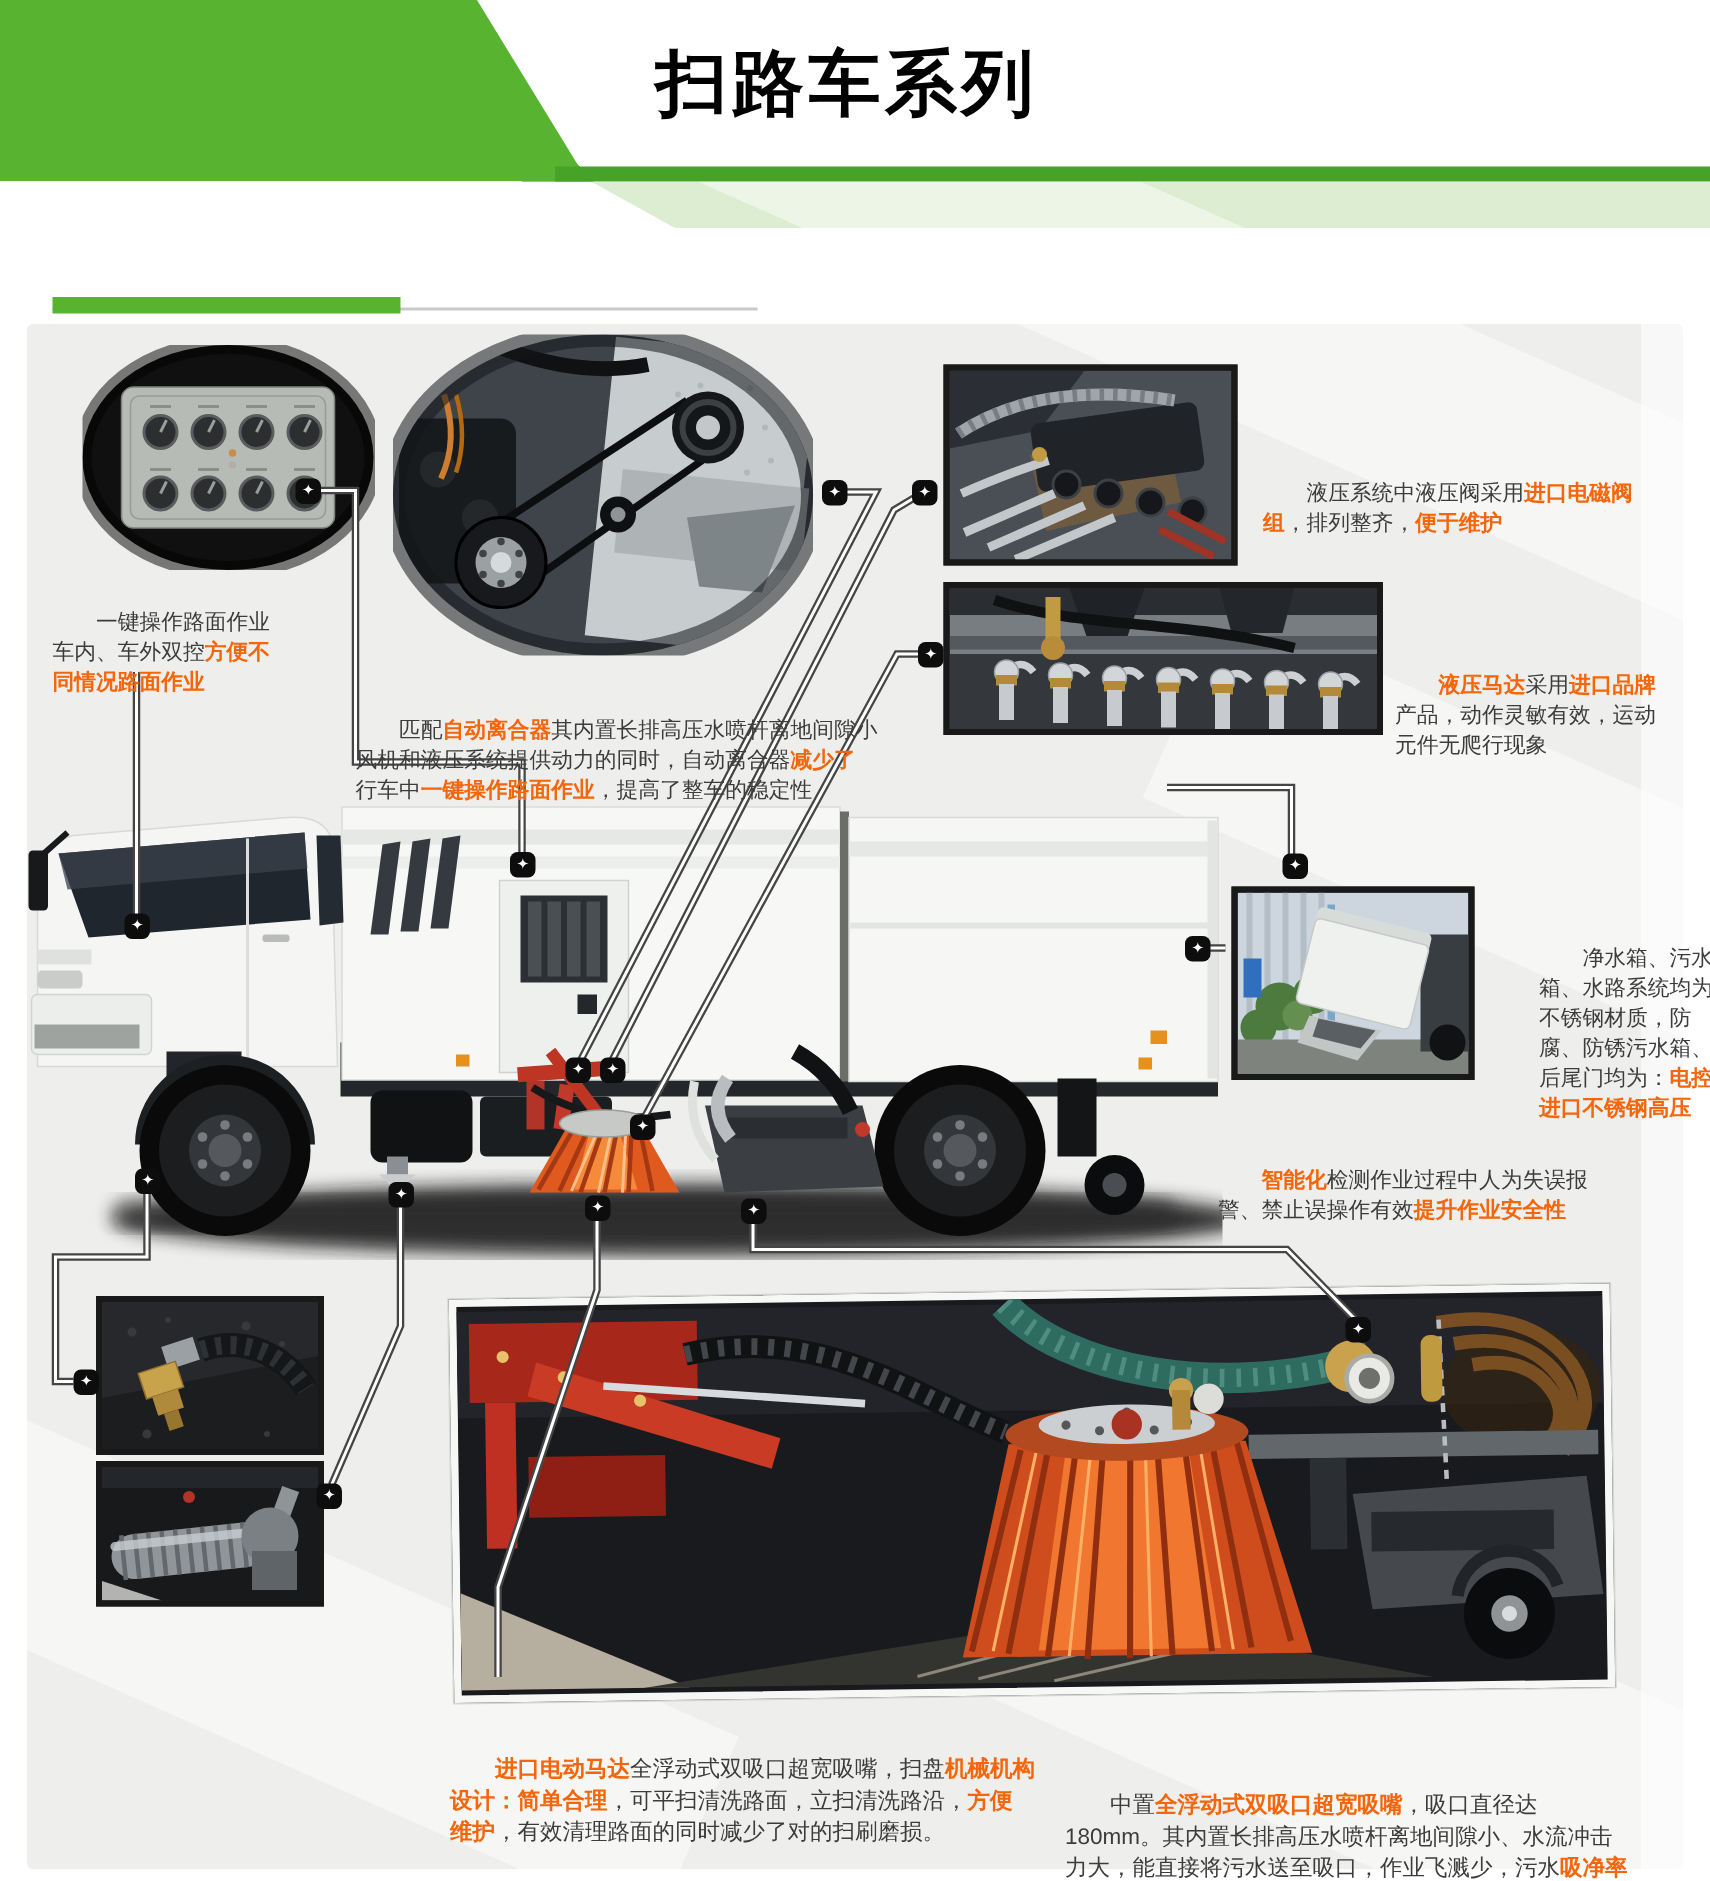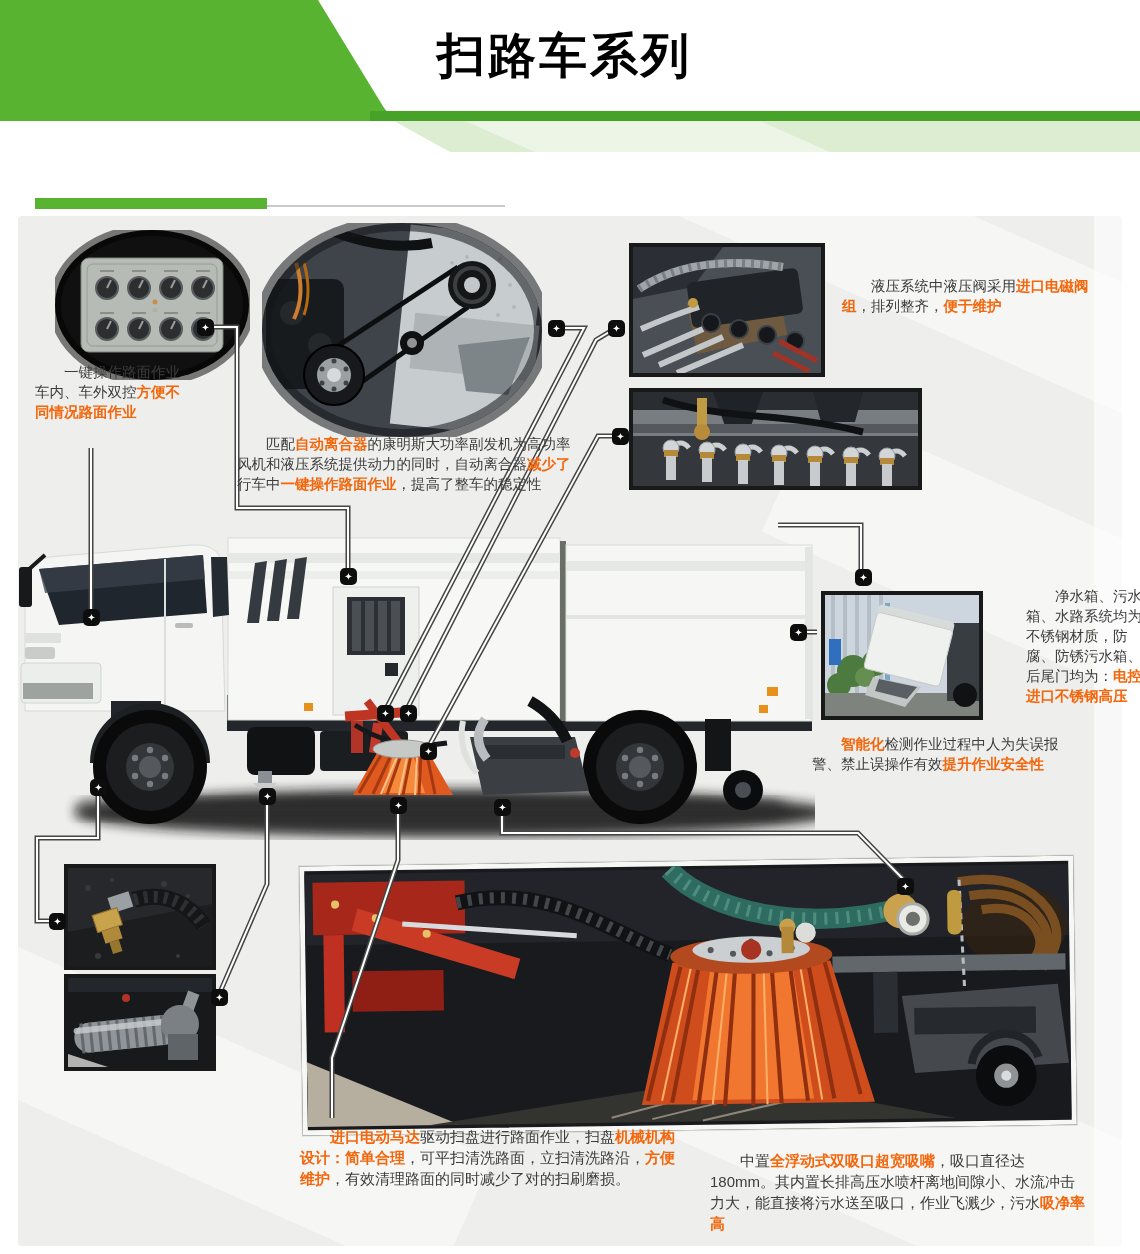--- a/index.html
+++ b/index.html
@@ -19,21 +19,21 @@
   
   #content-panel{left:18px;top:216px;width:1104px;height:1030px;background:#eeefed;border-radius:4px;z-index:0;}
   .stripe{position:absolute;background:rgba(255,255,255,.45);transform:rotate(24deg);z-index:1;}
   #edge-strip{left:1094px;top:216px;width:46px;height:1030px;background:rgba(255,255,255,.55);z-index:1;}
   .photo{position:absolute;border:4px solid #191919;box-sizing:border-box;z-index:2;overflow:hidden;background:#222;}
   .photo svg,.oval svg,#truck-illustration svg,#photo-sweeper svg{display:block;width:100%;height:100%;}
   .oval{position:absolute;z-index:2;}
   #truck-illustration{left:15px;top:505px;width:800px;height:335px;z-index:2;}
   #photo-sweeper{left:301px;top:861px;width:764px;height:259px;z-index:2;border:5px solid #f7f7f5;box-shadow:0 0 0 1px #d4d4d2;transform:rotate(-0.8deg);background:#191a1e;overflow:hidden;}
   #connector-lines{left:0;top:0;width:1140px;height:1254px;z-index:4;pointer-events:none;}
-  .ctext{position:absolute;font-size:14.5px;line-height:20px;color:#3c3c3c;white-space:pre-wrap;z-index:5;}
+  .ctext{position:absolute;font-size:14.5px;line-height:20px;color:#3c3c3c;white-space:pre-wrap;z-index:5;margin-top:43px;}
   .ctext.big{font-size:15px;line-height:21px;}
   .hl{color:#f4660b;font-weight:700;}
   .dot{position:absolute;width:17px;height:17px;background:#0d0d0d;border-radius:5px;color:#fff;display:flex;align-items:center;justify-content:center;font-size:10px;line-height:1;z-index:6;}
 </style>
 </head>
 <body>
 
 <div id="page">
 
   <div class="abs" id="hdr-fold"></div>
@@ -587,34 +587,37 @@
   <div class="dot" style="left:211px;top:989px;">
       <span>✦</span>
     </div>
   <div class="dot" style="left:897px;top:878px;">
       <span>✦</span>
     </div>
 
   <div class="ctext" style="left:35px;top:362px;width:200px;"><span>　　一键操作路面作业
 车内、车外双控</span><span class="hl">方便不
 同情况路面作业</span></div>
-  <div class="ctext" style="left:237px;top:434px;width:360px;"><span>　　匹配</span><span class="hl">自动离合器</span><span>的康明斯大功率副发机为高功率
+  <div class="ctext" style="left:237px;top:434px;width:360px;"><span>　　匹配</span><span class="hl">自动离合器</span><span>其内置长排高压水喷杆离地间隙小
 风机和液压系统提供动力的同时，自动离合器</span><span class="hl">减少了</span><span>
 行车中</span><span class="hl">一键操作路面作业</span><span>，提高了整车的稳定性</span></div>
   <div class="ctext" style="left:842px;top:276px;width:260px;"><span>　　液压系统中液压阀采用</span><span class="hl">进口电磁阀
 组</span><span>，排列整齐，</span><span class="hl">便于维护</span></div>
+  <div class="ctext" style="left:930px;top:404px;width:200px;"><span>　　</span><span class="hl">液压马达</span><span>采用</span><span class="hl">进口品牌</span><span>
+产品，动作灵敏有效，运动
+元件无爬行现象</span></div>
   <div class="ctext" style="left:1026px;top:586px;width:146px;"><span>　　净水箱、污水
 箱、水路系统均为
 不锈钢材质，防
 腐、防锈污水箱、
 后尾门均为：</span><span class="hl">电控
 进口不锈钢高压</span></div>
   <div class="ctext" style="left:812px;top:734px;width:290px;"><span>　　</span><span class="hl">智能化</span><span>检测作业过程中人为失误报
 警、禁止误操作有效</span><span class="hl">提升作业安全性</span></div>
-  <div class="ctext big" style="left:300px;top:1126px;width:396px;"><span>　　</span><span class="hl">进口电动马达</span><span>驱动扫盘进行路面作业，扫盘</span><span class="hl">机械机构
+  <div class="ctext big" style="left:300px;top:1126px;width:396px;"><span>　　</span><span class="hl">进口电动马达</span><span>全浮动式双吸口超宽吸嘴，扫盘</span><span class="hl">机械机构
 设计：简单合理</span><span>，可平扫清洗路面，立扫清洗路沿，</span><span class="hl">方便
 维护</span><span>，有效清理路面的同时减少了对的扫刷磨损。</span></div>
   <div class="ctext big" style="left:710px;top:1150px;width:396px;"><span>　　中置</span><span class="hl">全浮动式双吸口超宽吸嘴</span><span>，吸口直径达
 180mm。其内置长排高压水喷杆离地间隙小、水流冲击
 力大，能直接将污水送至吸口，作业飞溅少，污水</span><span class="hl">吸净率
 高</span></div>
 
 </div>
 
 </body></html>

